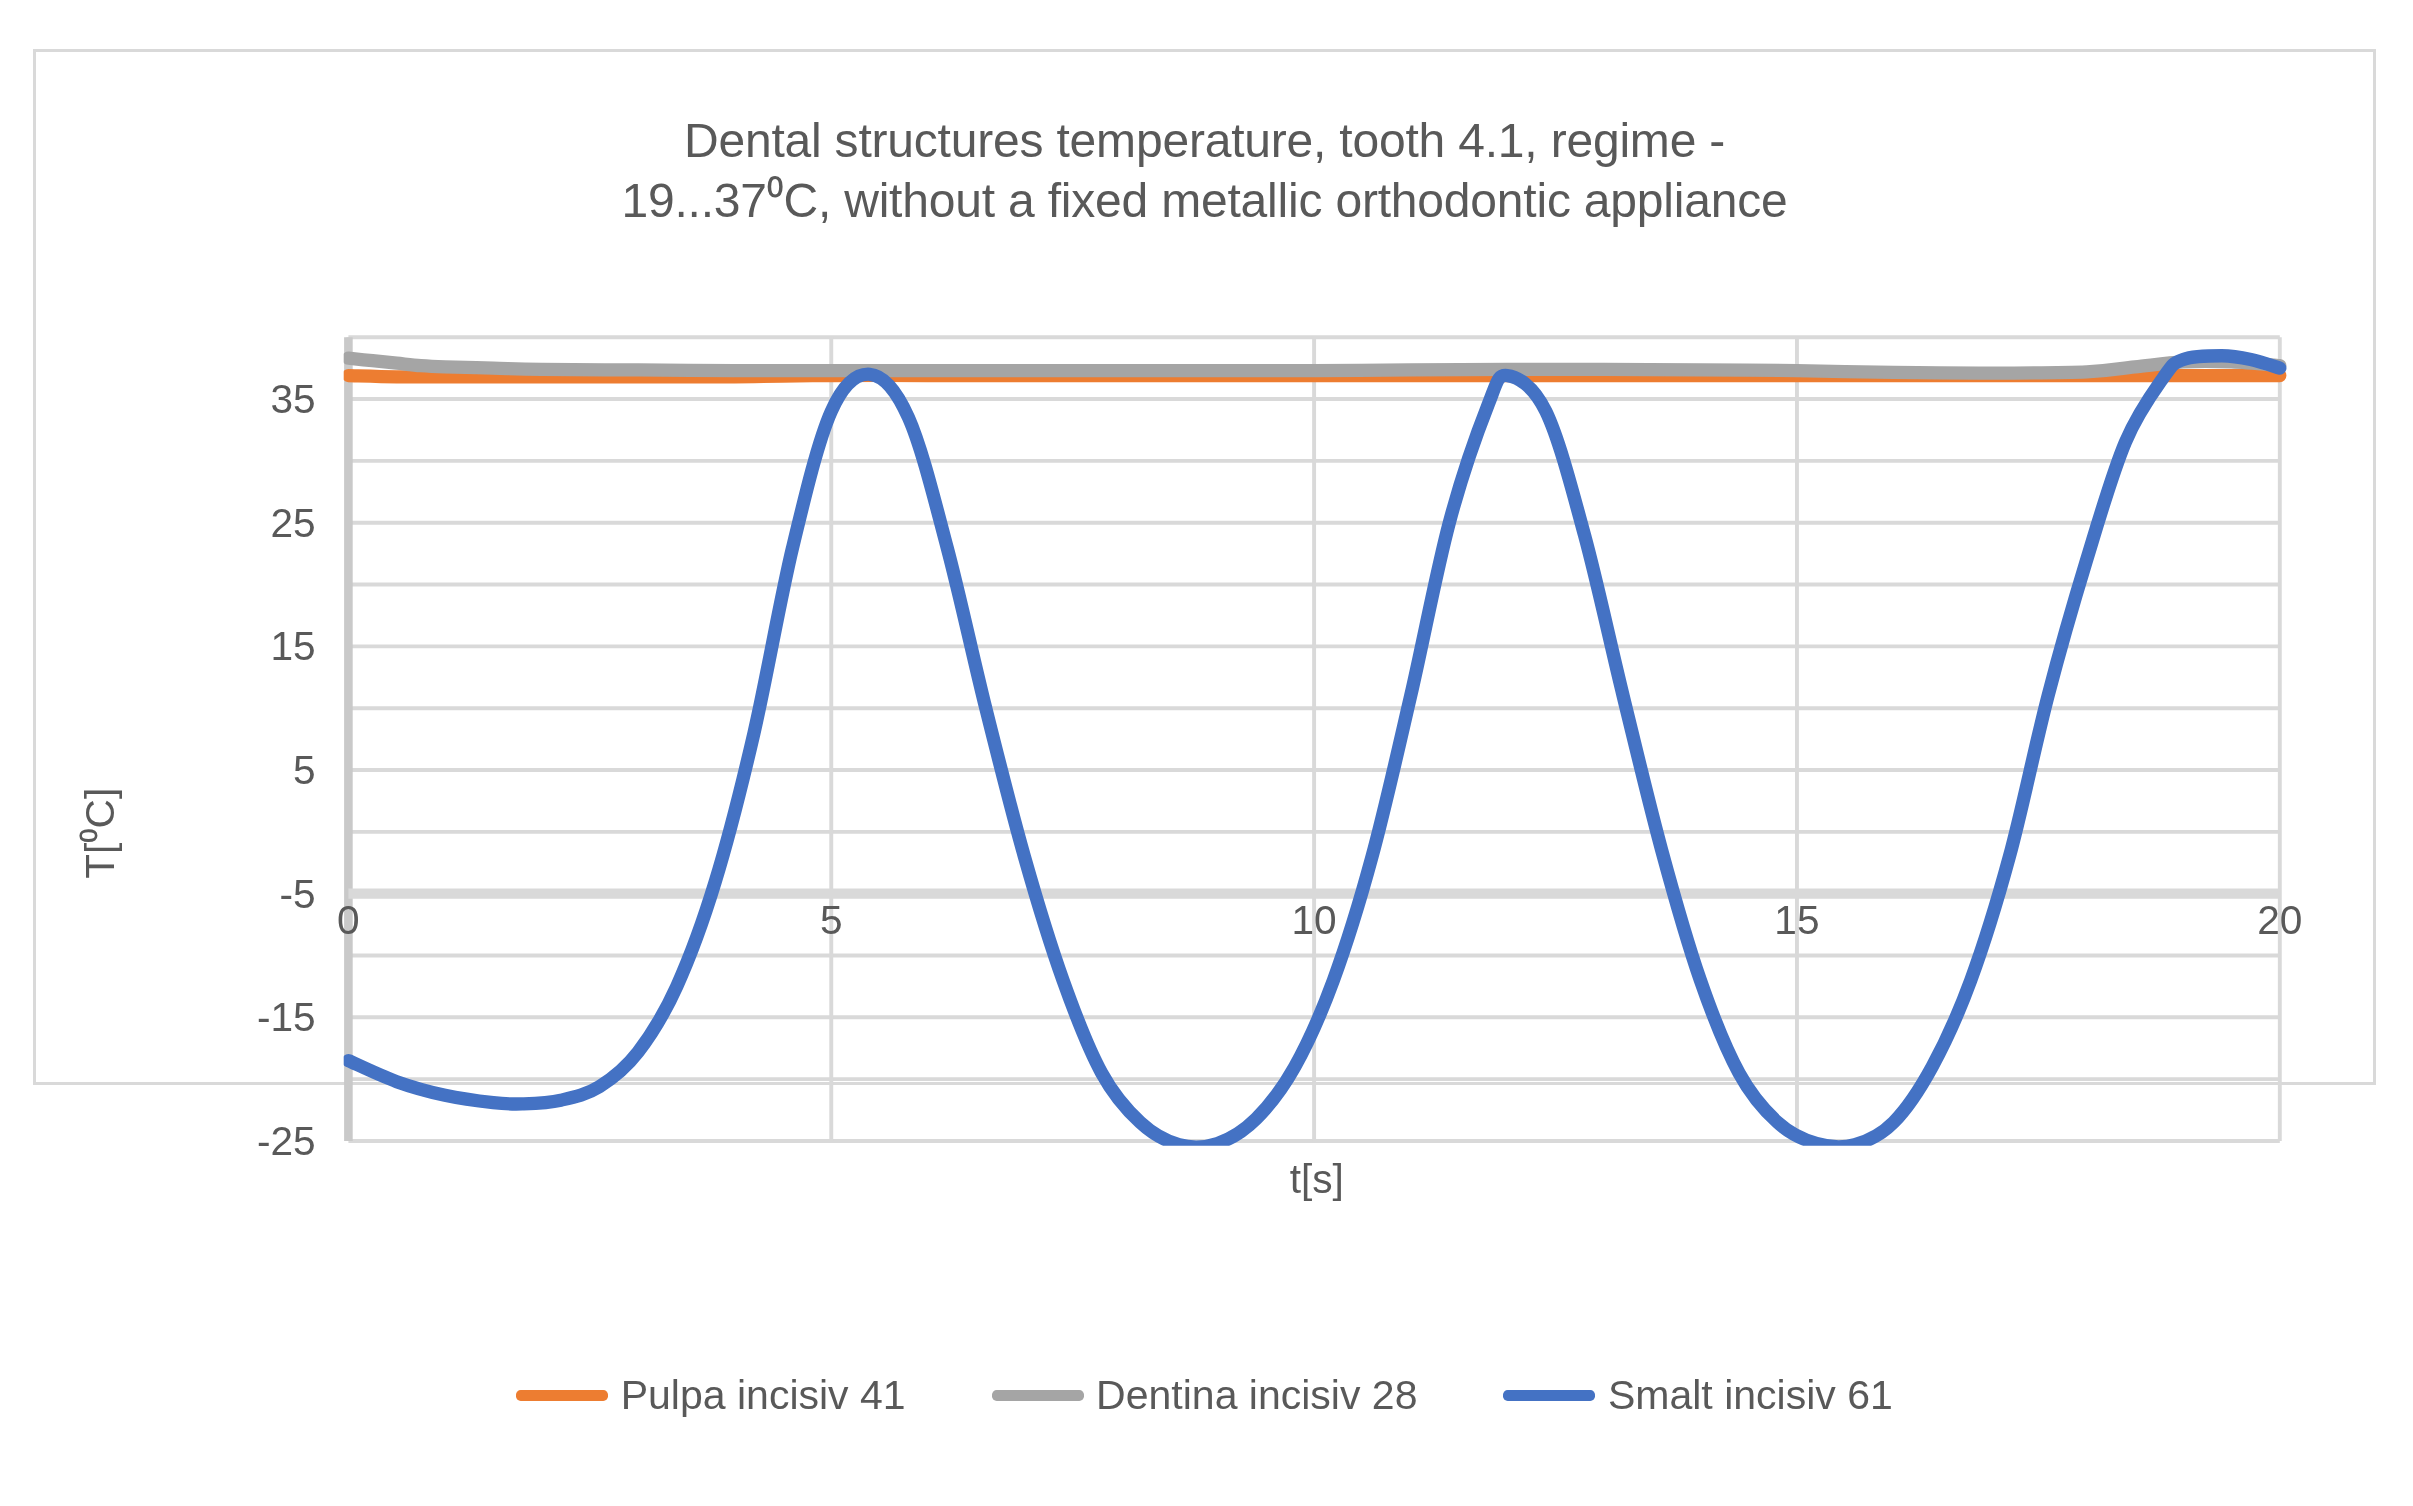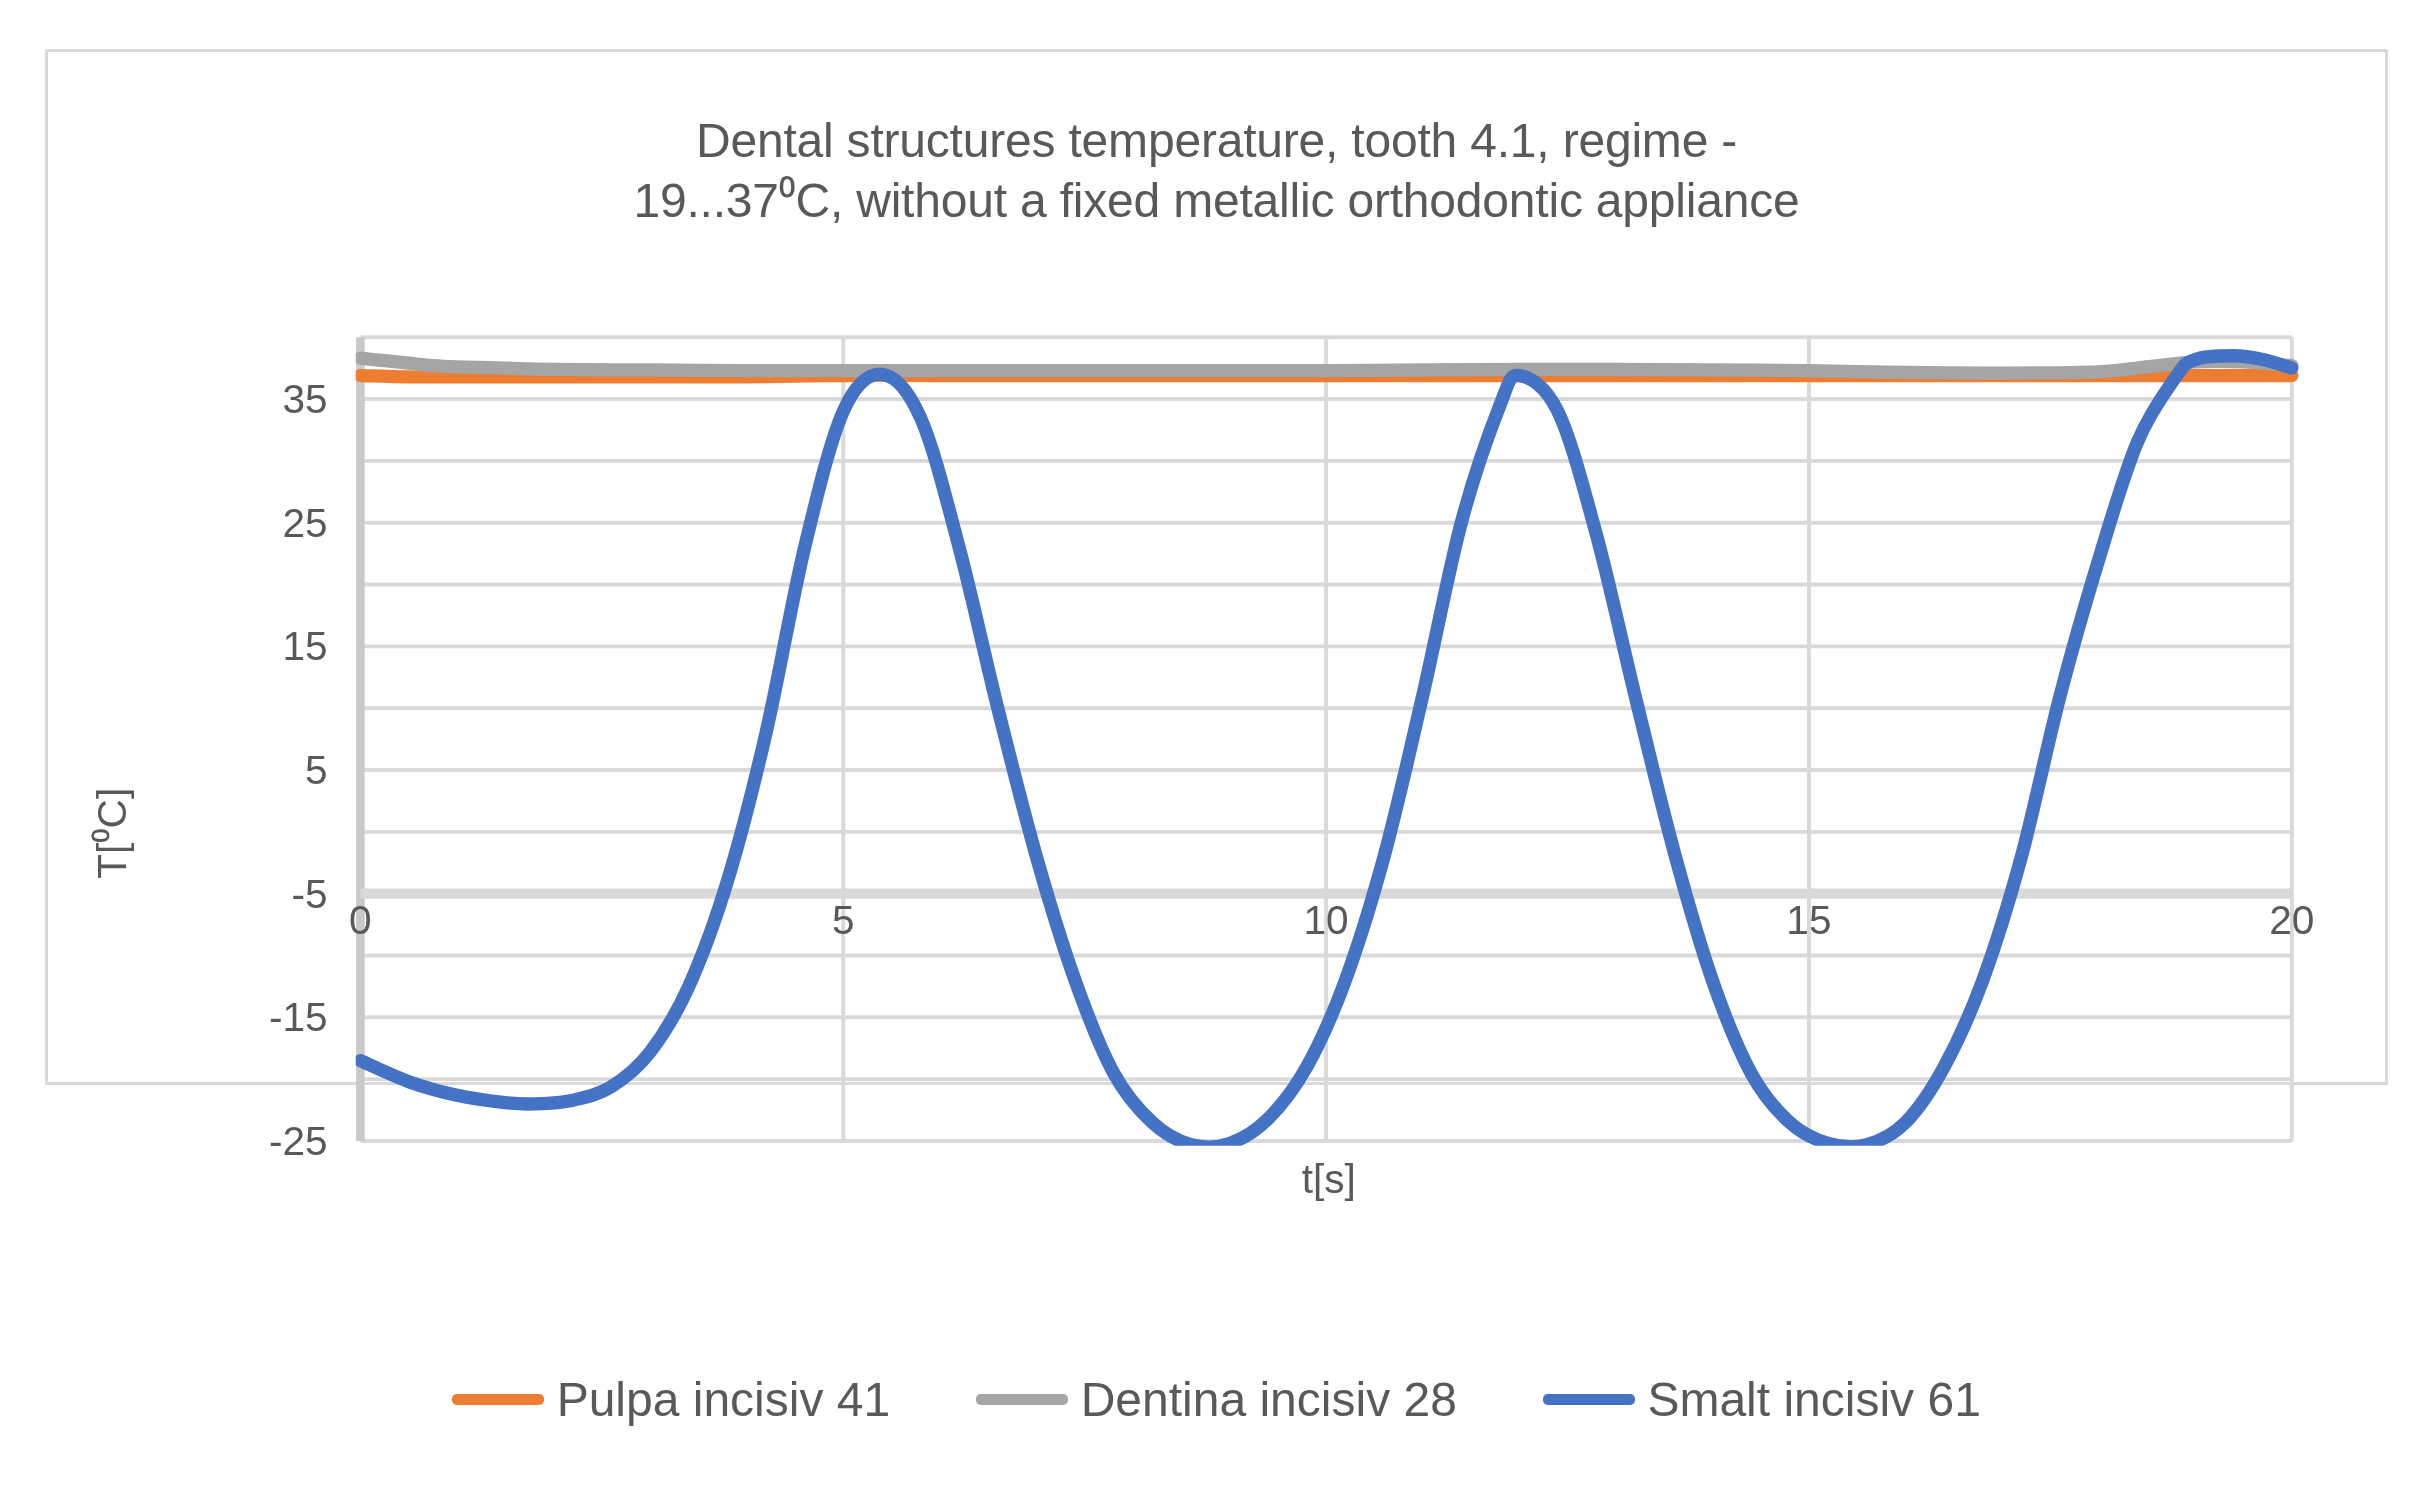--- a/index.html
+++ b/index.html
@@ -15,21 +15,20 @@
   }
   #chart-frame {
     position: absolute;
     left: 33px;
     top: 49px;
     width: 2343px;
     height: 1036px;
     border: 3.9px solid #d9d9d9;
     box-sizing: border-box;
     background: #ffffff;
-    margin-left: 12px;
   }
   #chart-title {
     position: absolute;
     left: 0;
     top: 59px;
     width: 100%;
     text-align: center;
     font-size: 48px;
     line-height: 1.25;
     color: #595959;
@@ -67,21 +66,21 @@
     gap: 12.5px;
   }
   .legend-swatch {
     width: 92px;
     height: 10.2px;
     border-radius: 4.7px;
     display: inline-block;
   }
   .legend-label {
     font-family: "Liberation Sans", sans-serif;
-    font-size: 48px;
+    font-size: 41px;
     color: #595959;
     white-space: nowrap;
   }
 </style>
 </head>
 <body>
 
 <div id="chart-frame">
 
   <div id="chart-title">

